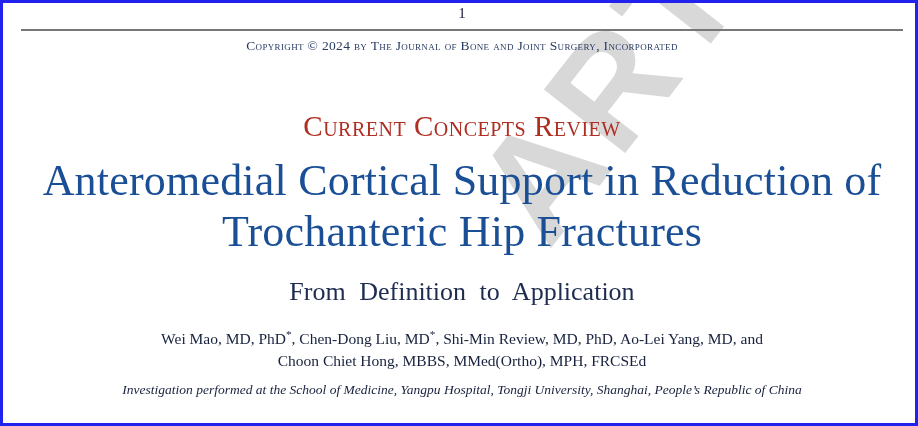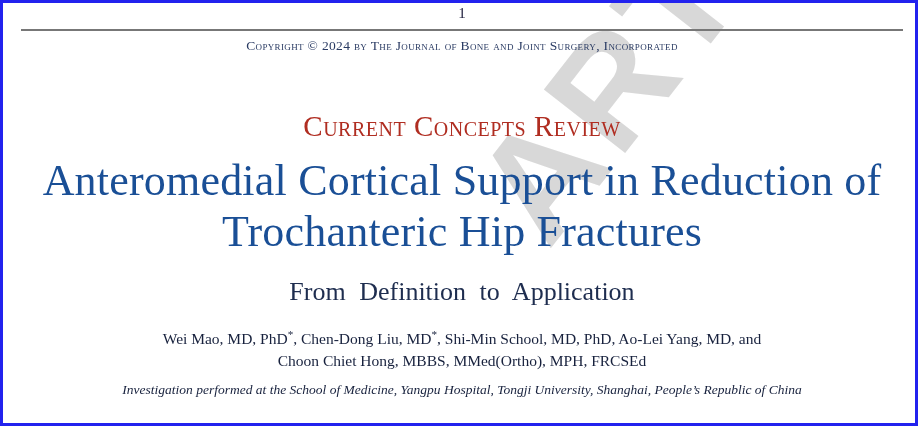--- a/index.html
+++ b/index.html
@@ -169,21 +169,21 @@
 
     <div class="title">
       <span class="line">Anteromedial Cortical Support in Reduction of</span>
       <span class="line">Trochanteric Hip Fractures</span>
     </div>
 
     <div class="subtitle">From Definition to Application</div>
 
     <div class="authors">
       <span class="line">
-        <span>Wei Mao, MD, PhD</span><sup>*</sup><span>, Chen-Dong Liu, MD</span><sup>*</sup><span>, Shi-Min School, MD, PhD, Ao-Lei Yang, MD, and</span>
+        <span>Wei Mao, MD, PhD</span><sup>*</sup><span>, Chen-Dong Liu, MD</span><sup>*</sup><span>, Shi-Min Review, MD, PhD, Ao-Lei Yang, MD, and</span>
       </span>
       <span class="line">Choon Chiet Hong, MBBS, MMed(Ortho), MPH, FRCSEd</span>
     </div>
 
     <div class="affiliation">Investigation performed at the School of Medicine, Yangpu Hospital, Tongji University, Shanghai, People’s Republic of China</div>
 
   </div>
 </div>
 
 </body></html>

